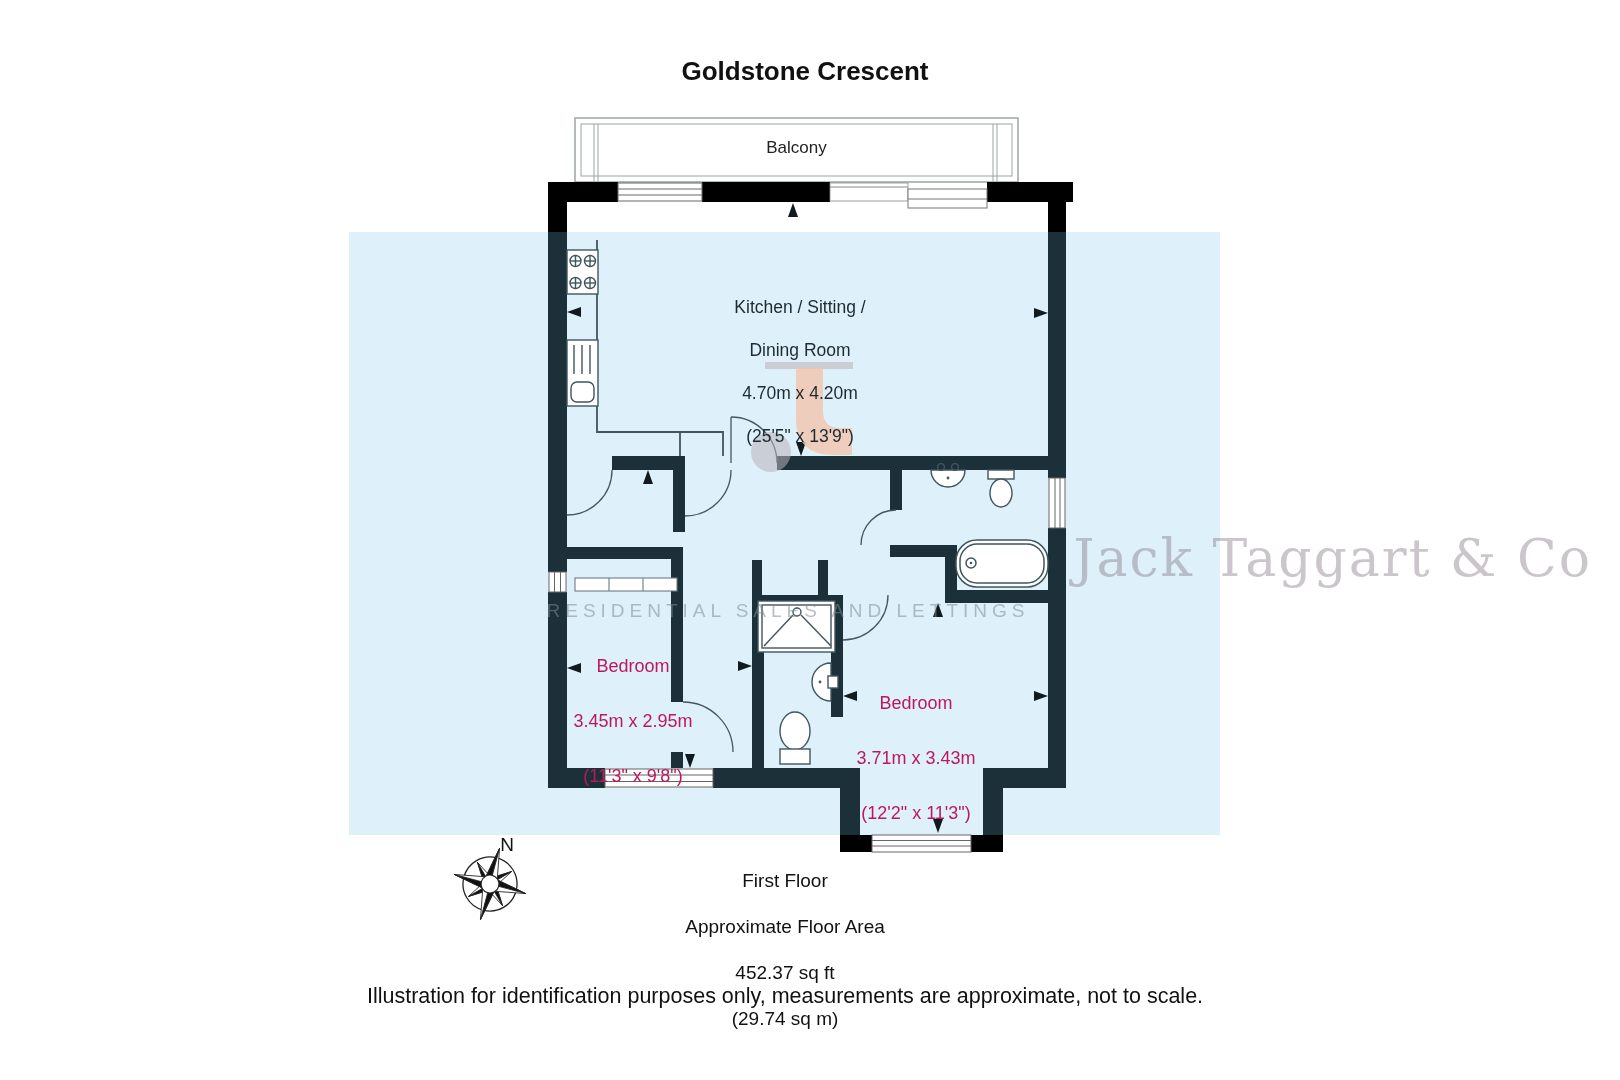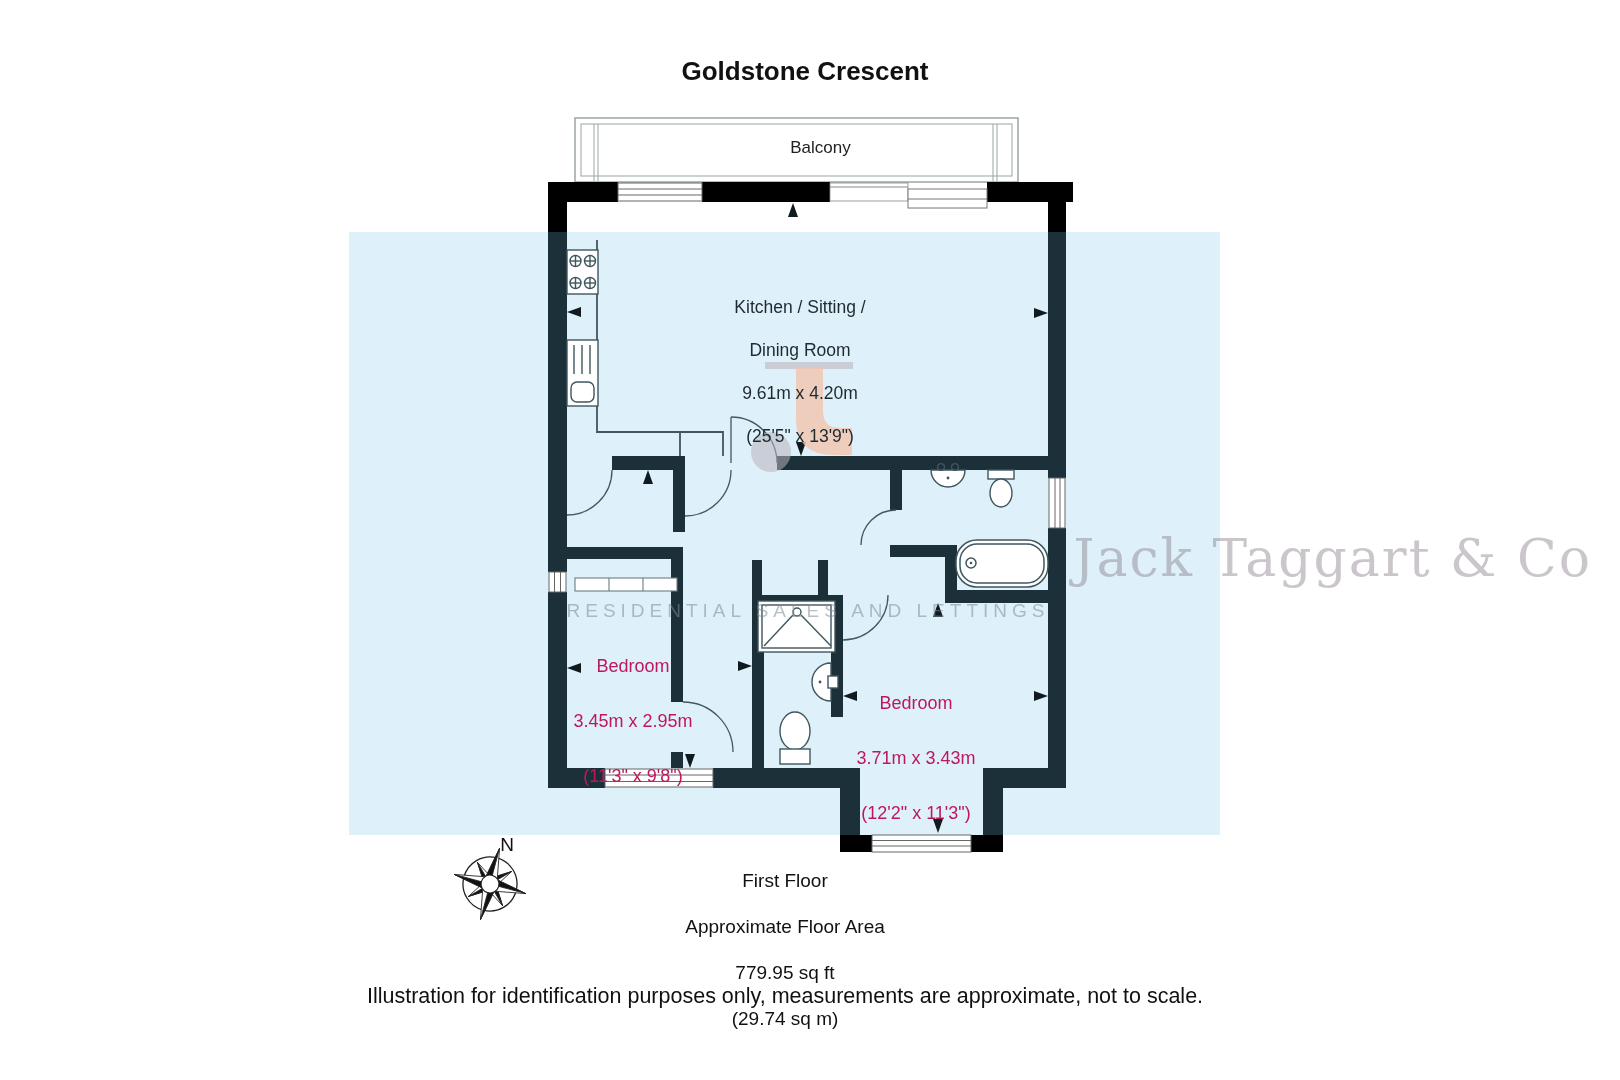--- a/index.html
+++ b/index.html
@@ -216,49 +216,49 @@
         <polygon points="0,-37 -7,0 0,0" fill="#111"></polygon>
         <polygon points="37,0 0,-7 0,0" fill="#111"></polygon>
         <polygon points="0,37 7,0 0,0" fill="#111"></polygon>
         <polygon points="-37,0 0,7 0,0" fill="#111"></polygon>
       </g>
       <circle cx="0" cy="0" r="9" fill="#fff" stroke="#222" stroke-width="1.2"></circle>
     </g>
   </svg>
 
   <div class="lbl wm-main" style="left:16px;top:528;width:1576px;top:528px;text-align:right;">Jack Taggart &amp; Co</div>
-  <div class="lbl wm-sub" style="left:0;top:600px;width:1576px;margin-left:20px;">RESIDENTIAL SALES AND LETTINGS</div>
+  <div class="lbl wm-sub" style="left:0;top:600px;width:1576px;">RESIDENTIAL SALES AND LETTINGS</div>
 
   <div class="lbl title" style="left:0;top:56px;width:1610px;">Goldstone Crescent</div>
 
-  <div class="lbl balc" style="left:575px;top:138px;width:443px;margin-left:24px;">Balcony</div>
+  <div class="lbl balc" style="left:575px;top:138px;width:443px;">Balcony</div>
 
   <div class="lbl room" style="left:640px;top:275px;width:320px;">
     <div>Kitchen / Sitting /</div>
     <div>Dining Room</div>
-    <div>9.61m x 4.20m</div>
+    <div>4.70m x 4.20m</div>
     <div>(25'5" x 13'9")</div>
   </div>
 
   <div class="lbl room2" style="left:523px;top:625px;width:220px;">
     <div>Bedroom</div>
     <div>3.45m x 2.95m</div>
     <div>(11'3" x 9'8")</div>
   </div>
 
   <div class="lbl room2" style="left:806px;top:662px;width:220px;">
     <div>Bedroom</div>
     <div>3.71m x 3.43m</div>
     <div>(12'2" x 11'3")</div>
   </div>
 
   <div class="lbl ncompass" style="left:494px;top:834px;width:26px;">N</div>
 
   <div class="lbl summary" style="left:585px;top:846px;width:400px;">
     <div>First Floor</div>
     <div>Approximate Floor Area</div>
-    <div>779.95 sq ft</div>
+    <div>452.37 sq ft</div>
     <div>(29.74 sq m)</div>
   </div>
 
   <div class="lbl footer" style="left:0;top:984px;width:1570px;">Illustration for identification purposes only, measurements are approximate, not to scale.</div>
 
 </div>
 
 </body></html>

